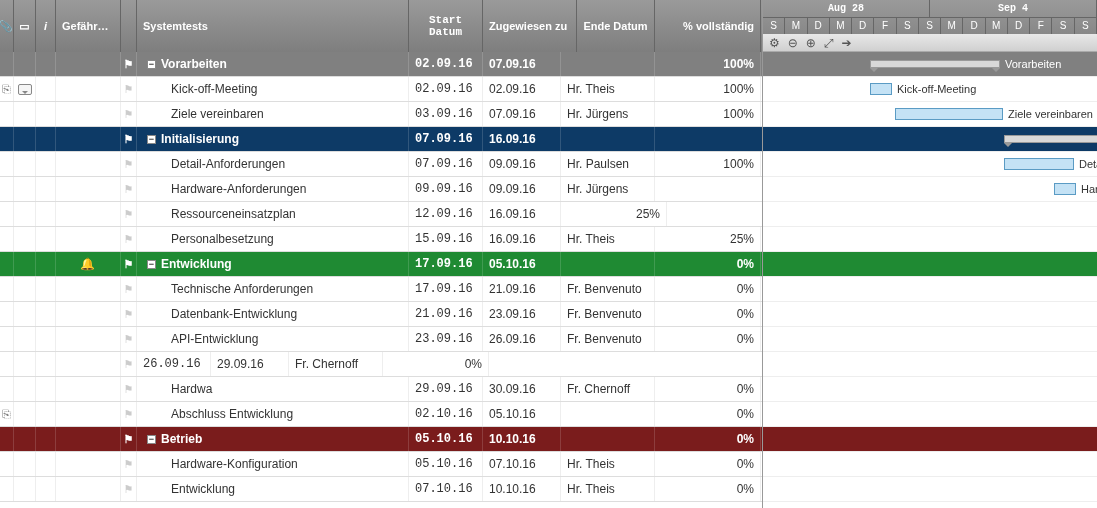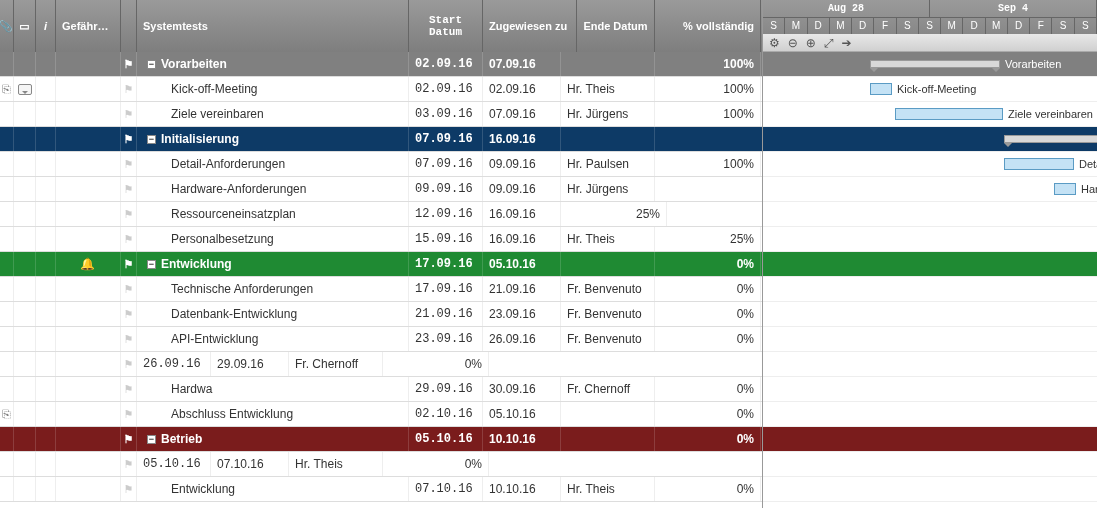--- a/index.html
+++ b/index.html
@@ -366,20 +366,23 @@
           <div class="cell col-assigned"></div>
           <div class="cell col-percent">0%</div>
         </div>
         <div class="row">
           <div class="cell col-attach"></div>
           <div class="cell col-note"></div>
           <div class="cell col-info"></div>
           <div class="cell col-gefahr"></div>
           <div class="cell col-flag">
             <span class="flag-icon flag-gray">⚑</span>
+          </div>
+          <div class="cell col-name">
+            <span class="task-name">Hardware-Konfiguration</span>
           </div>
           <div class="cell col-start">05.10.16</div>
           <div class="cell col-end">07.10.16</div>
           <div class="cell col-assigned">Hr. Theis</div>
           <div class="cell col-percent">0%</div>
         </div>
         <div class="row">
           <div class="cell col-attach"></div>
           <div class="cell col-note"></div>
           <div class="cell col-info"></div>

